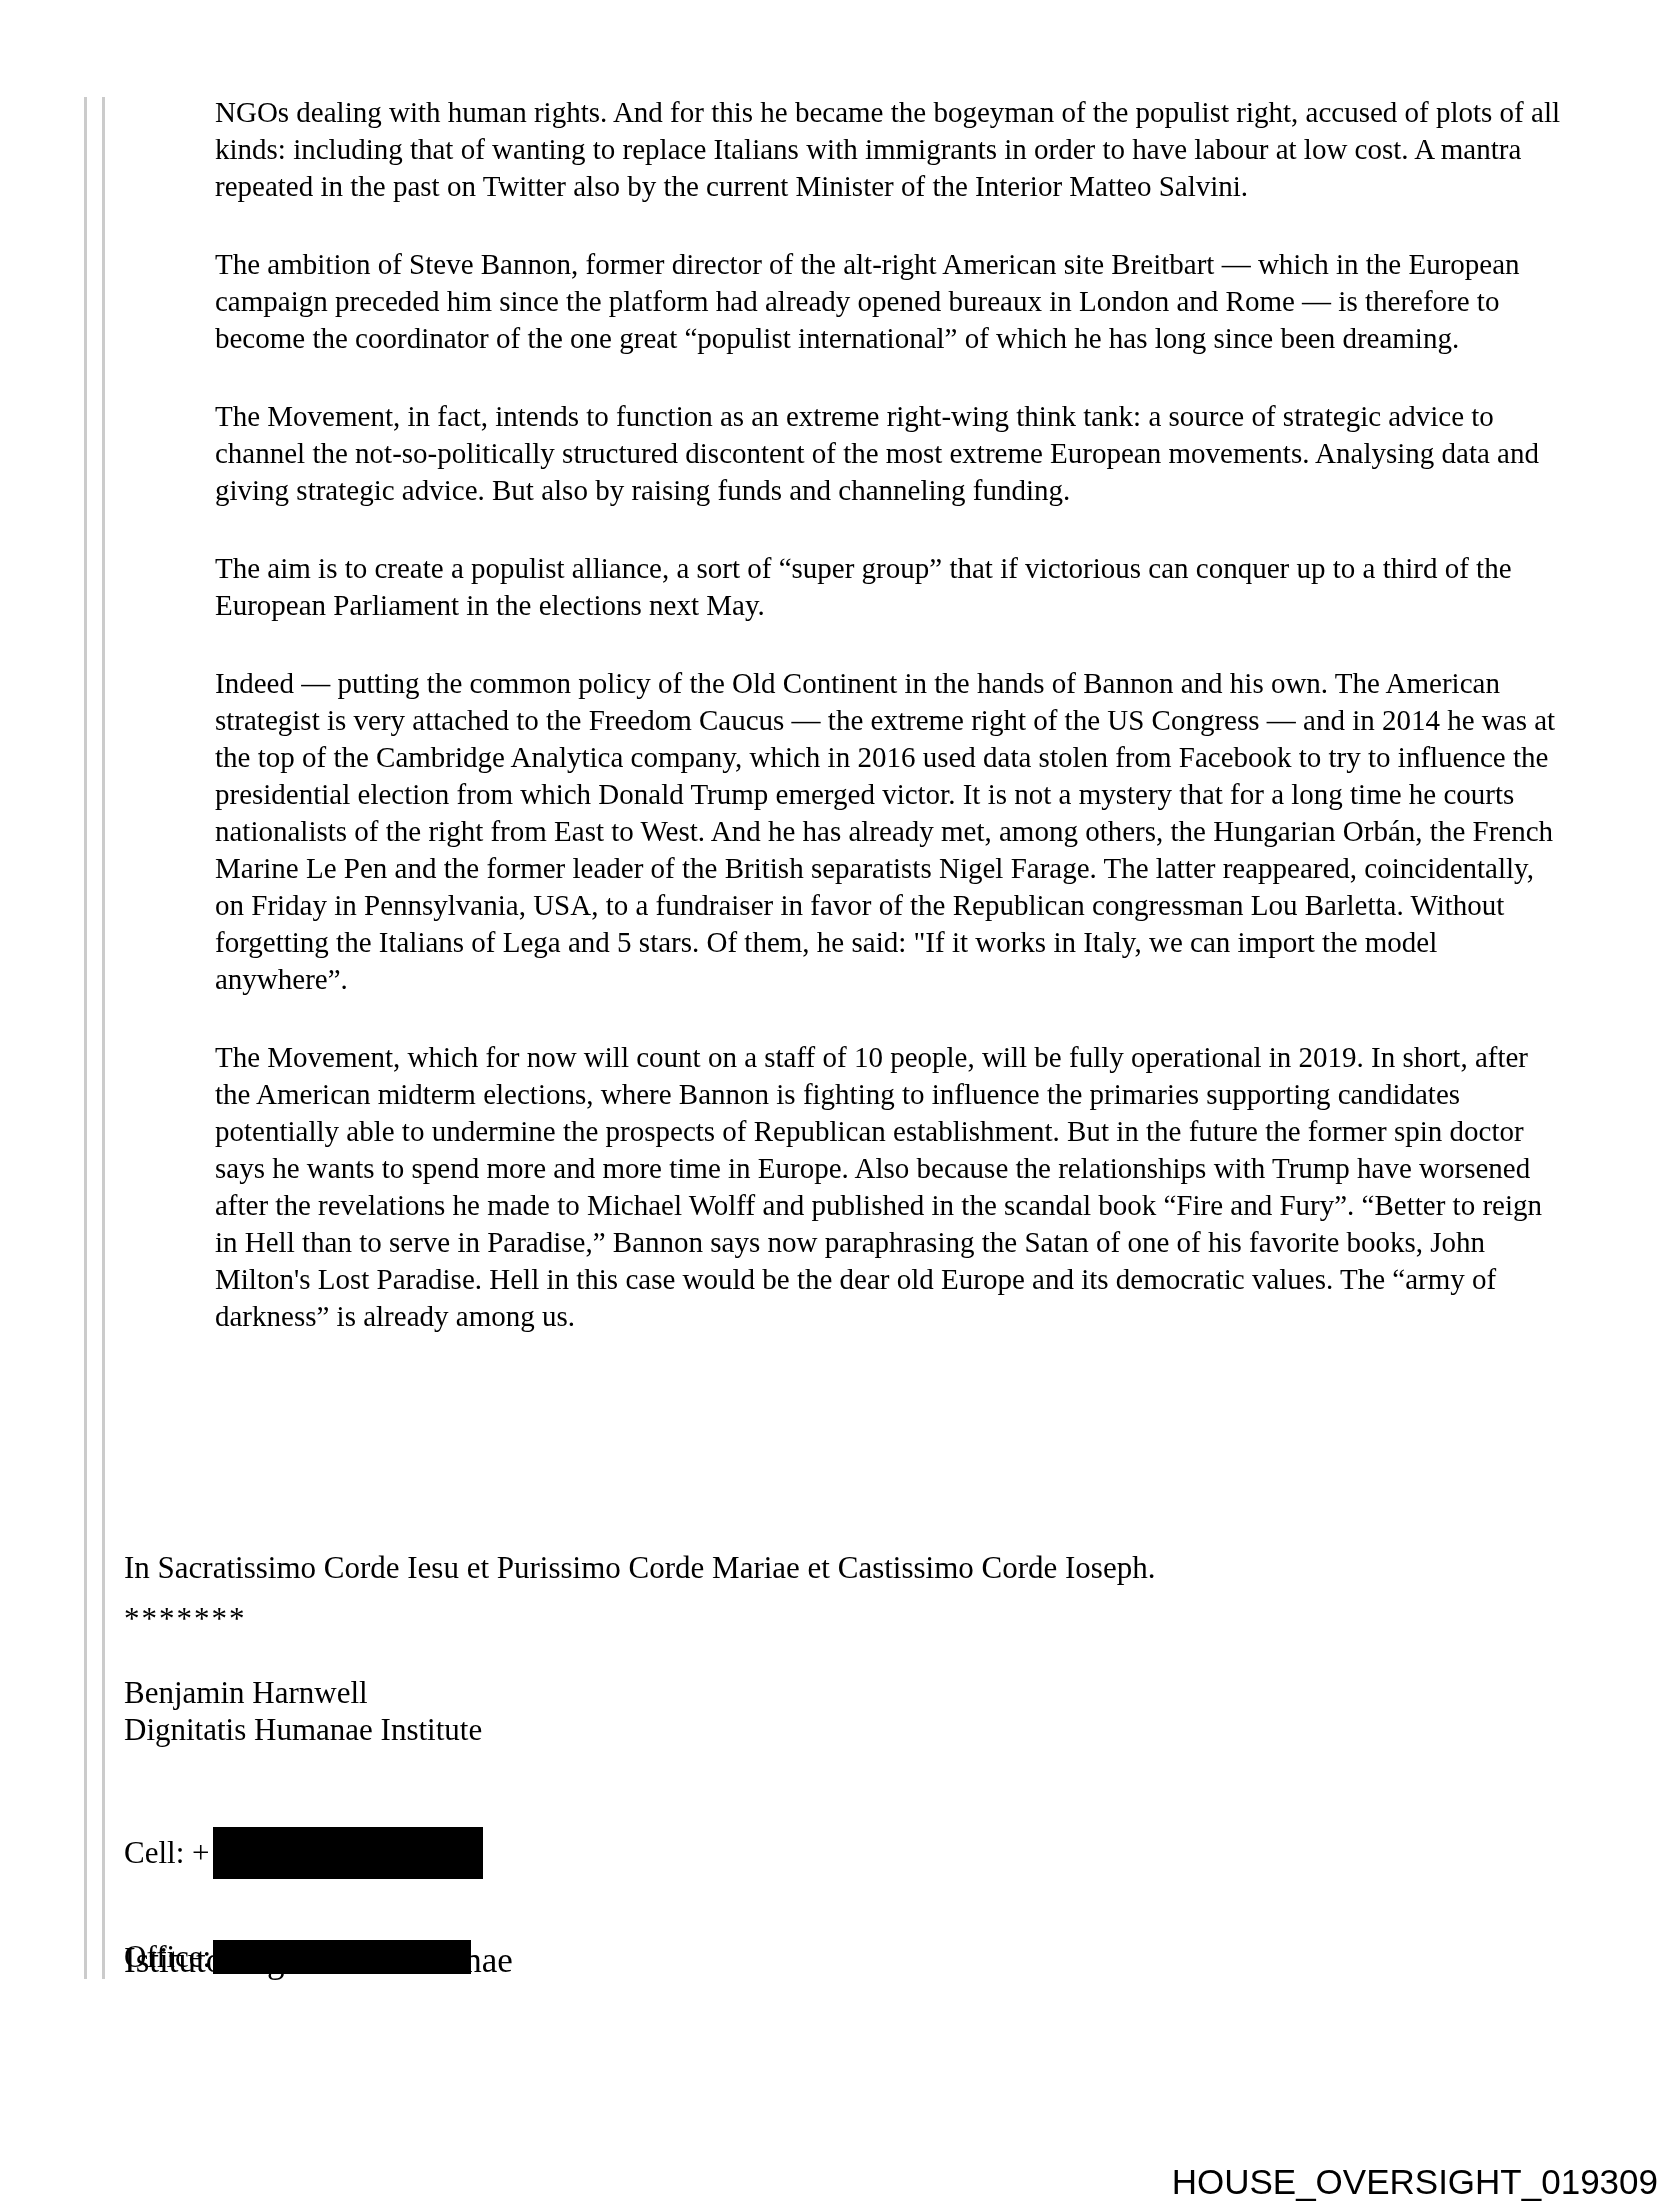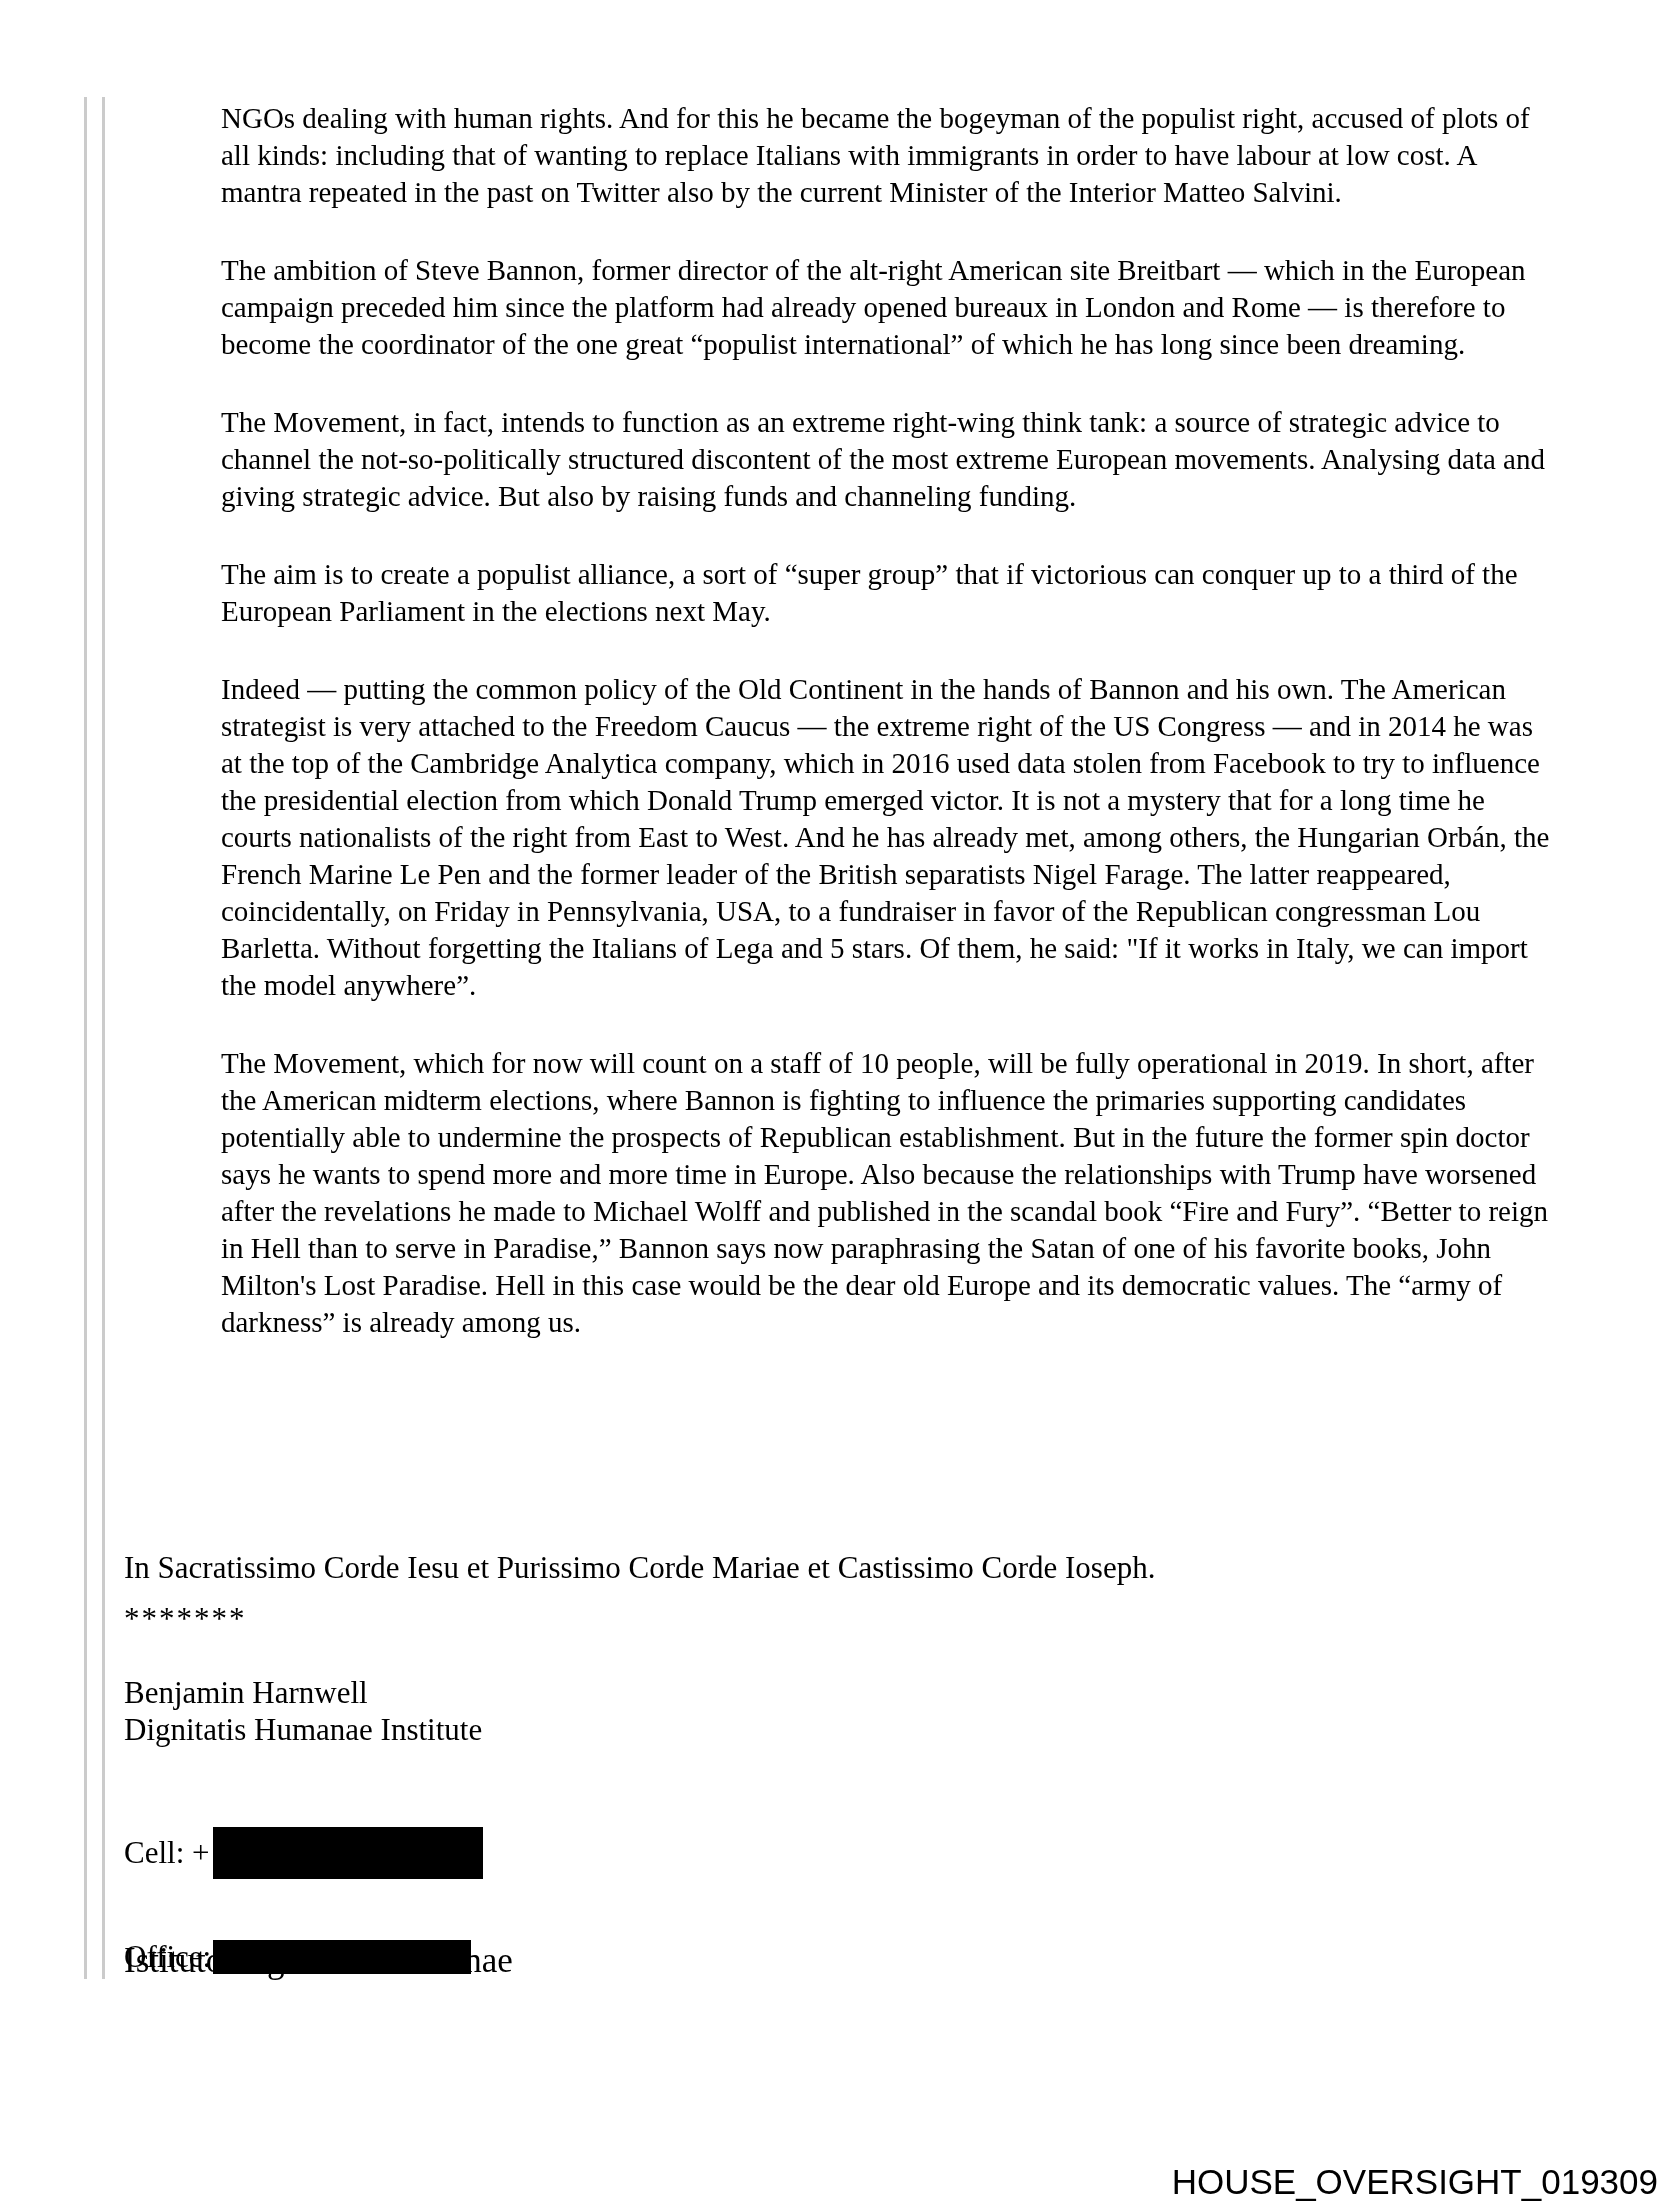--- a/index.html
+++ b/index.html
@@ -24,21 +24,21 @@
 
   .body-text {
     position: absolute;
     left: 205px;
     top: 84px;
     width: 1365px;
     font-size: 29px;
     line-height: 37px;
     text-align: left;
   }
-  .body-text p { margin: 16px; }
+  .body-text p { margin: 10px; }
   .body-text p + p { margin-top: 41px; }
 
   .closing {
     position: absolute;
     left: 124px;
     top: 1523px;
     font-size: 31px;
     line-height: 38px;
     white-space: nowrap;
     margin-top: 26px;

